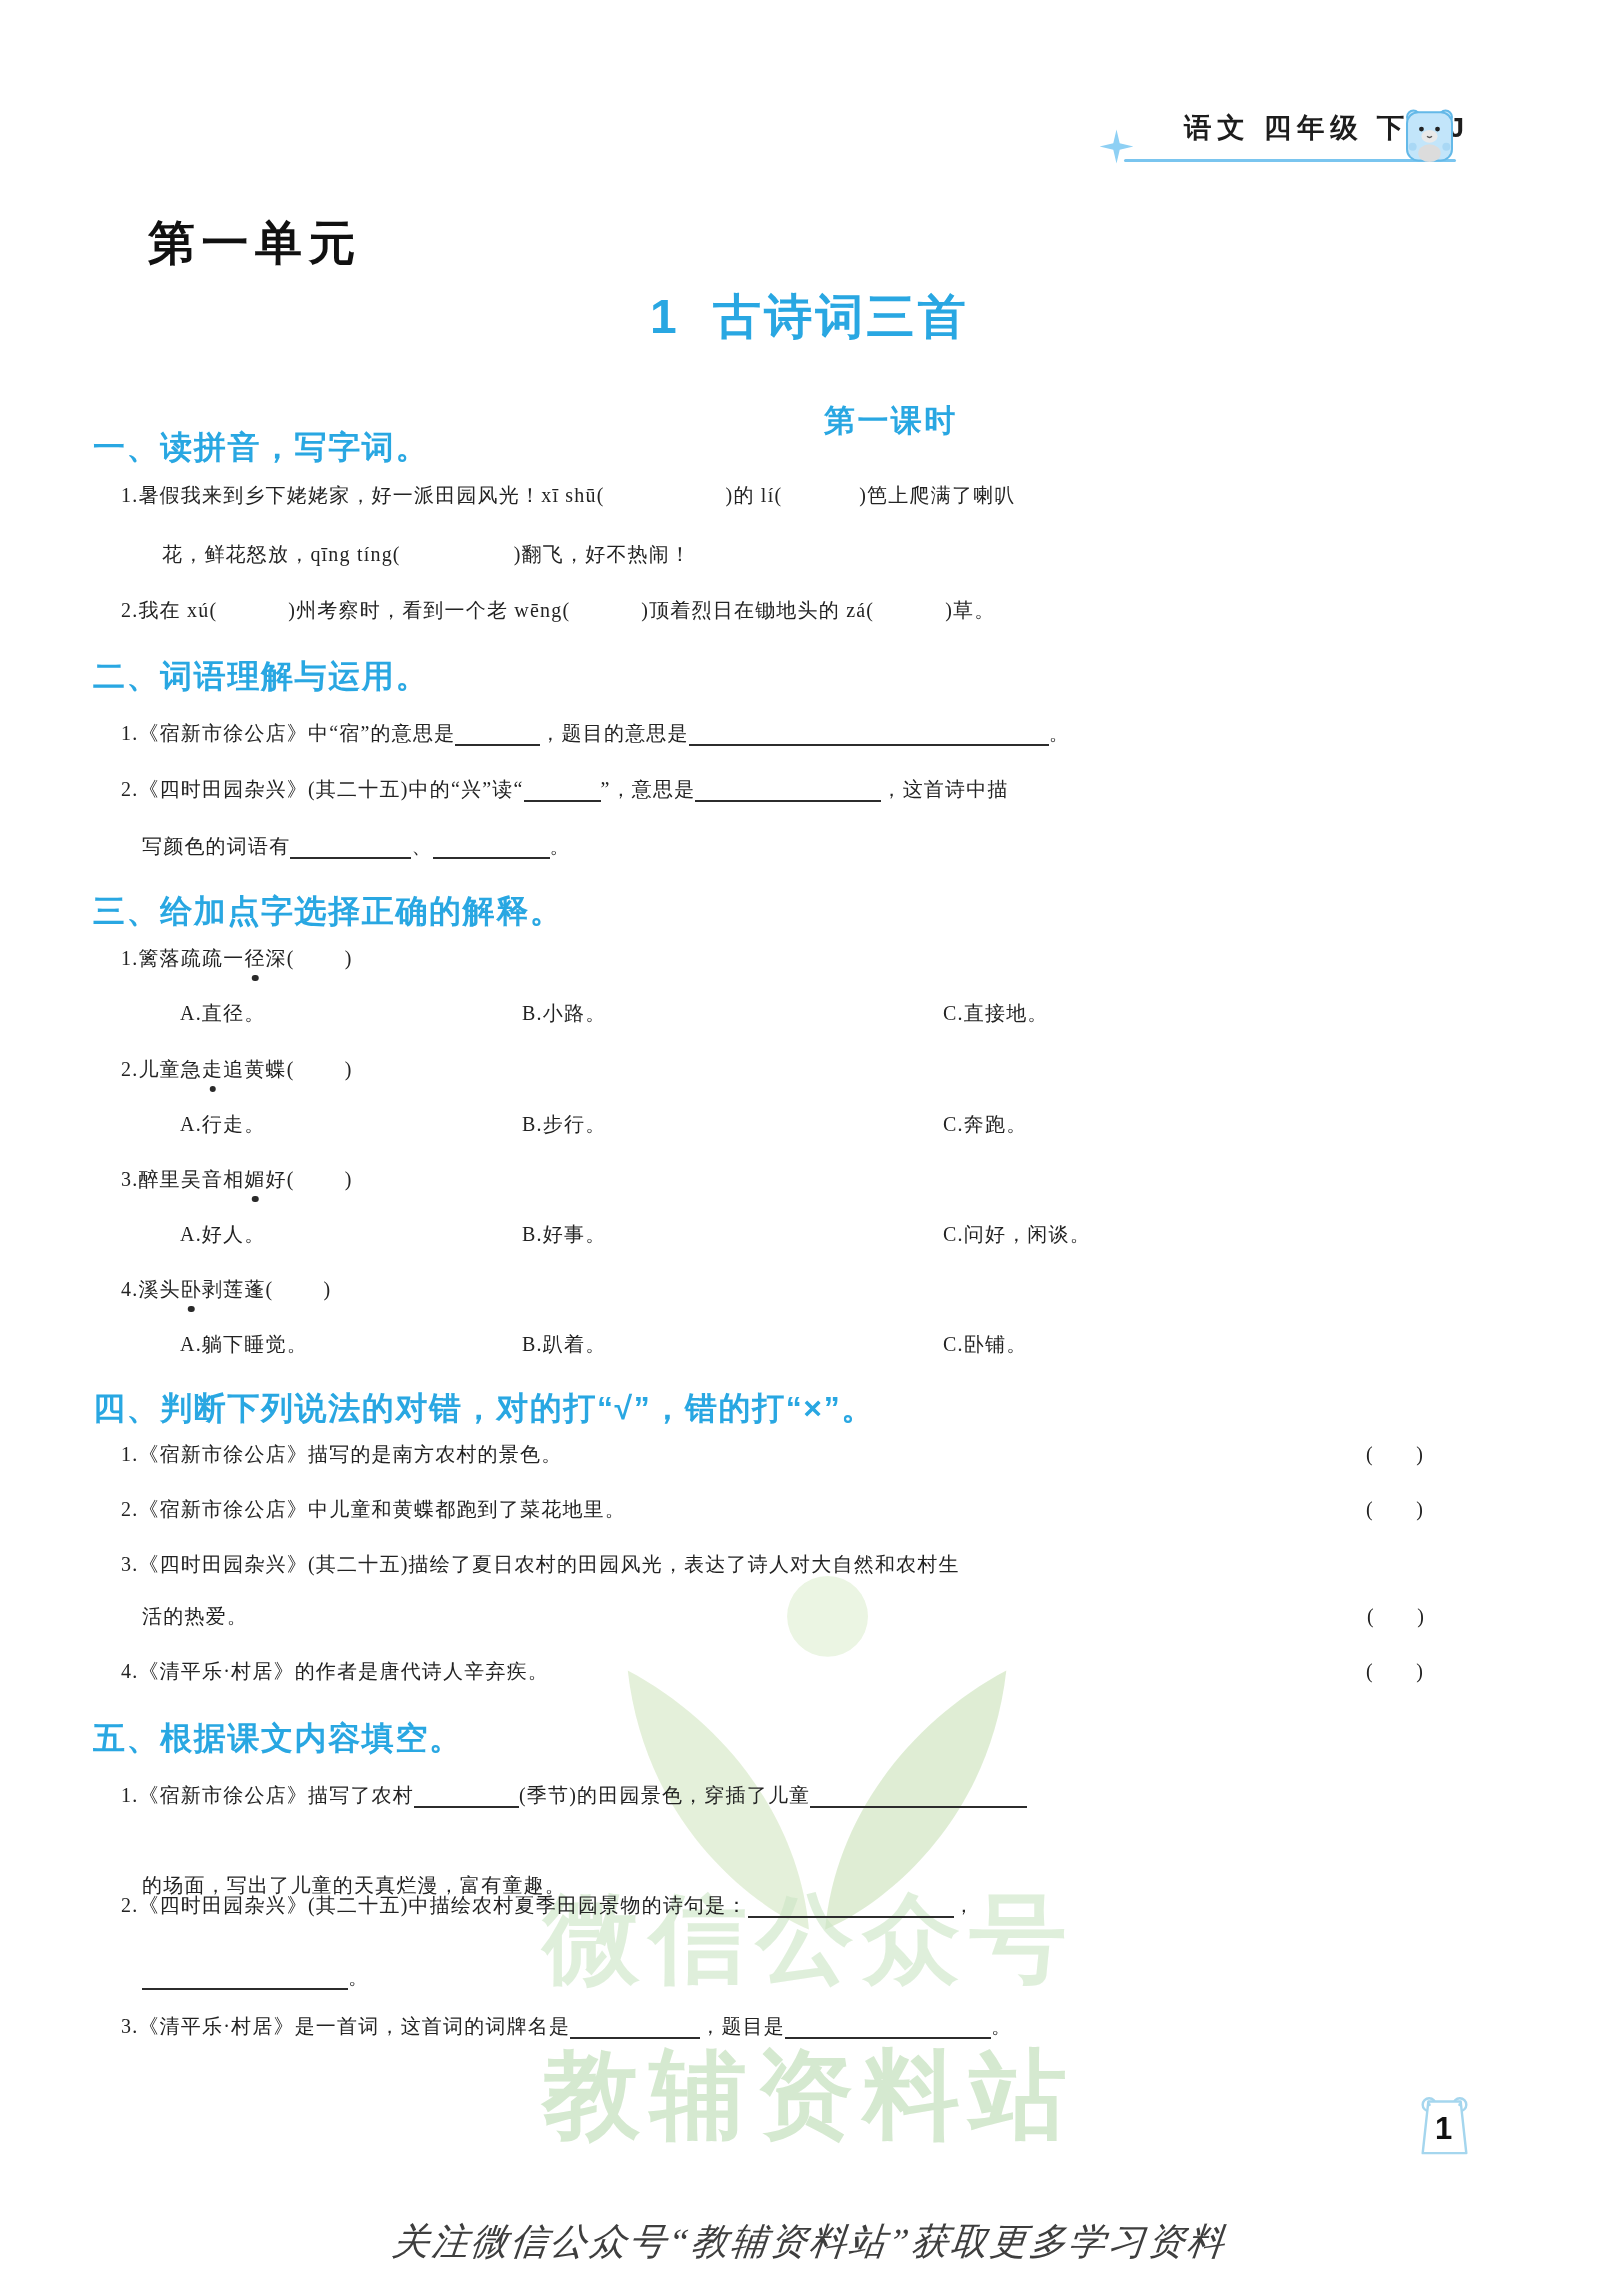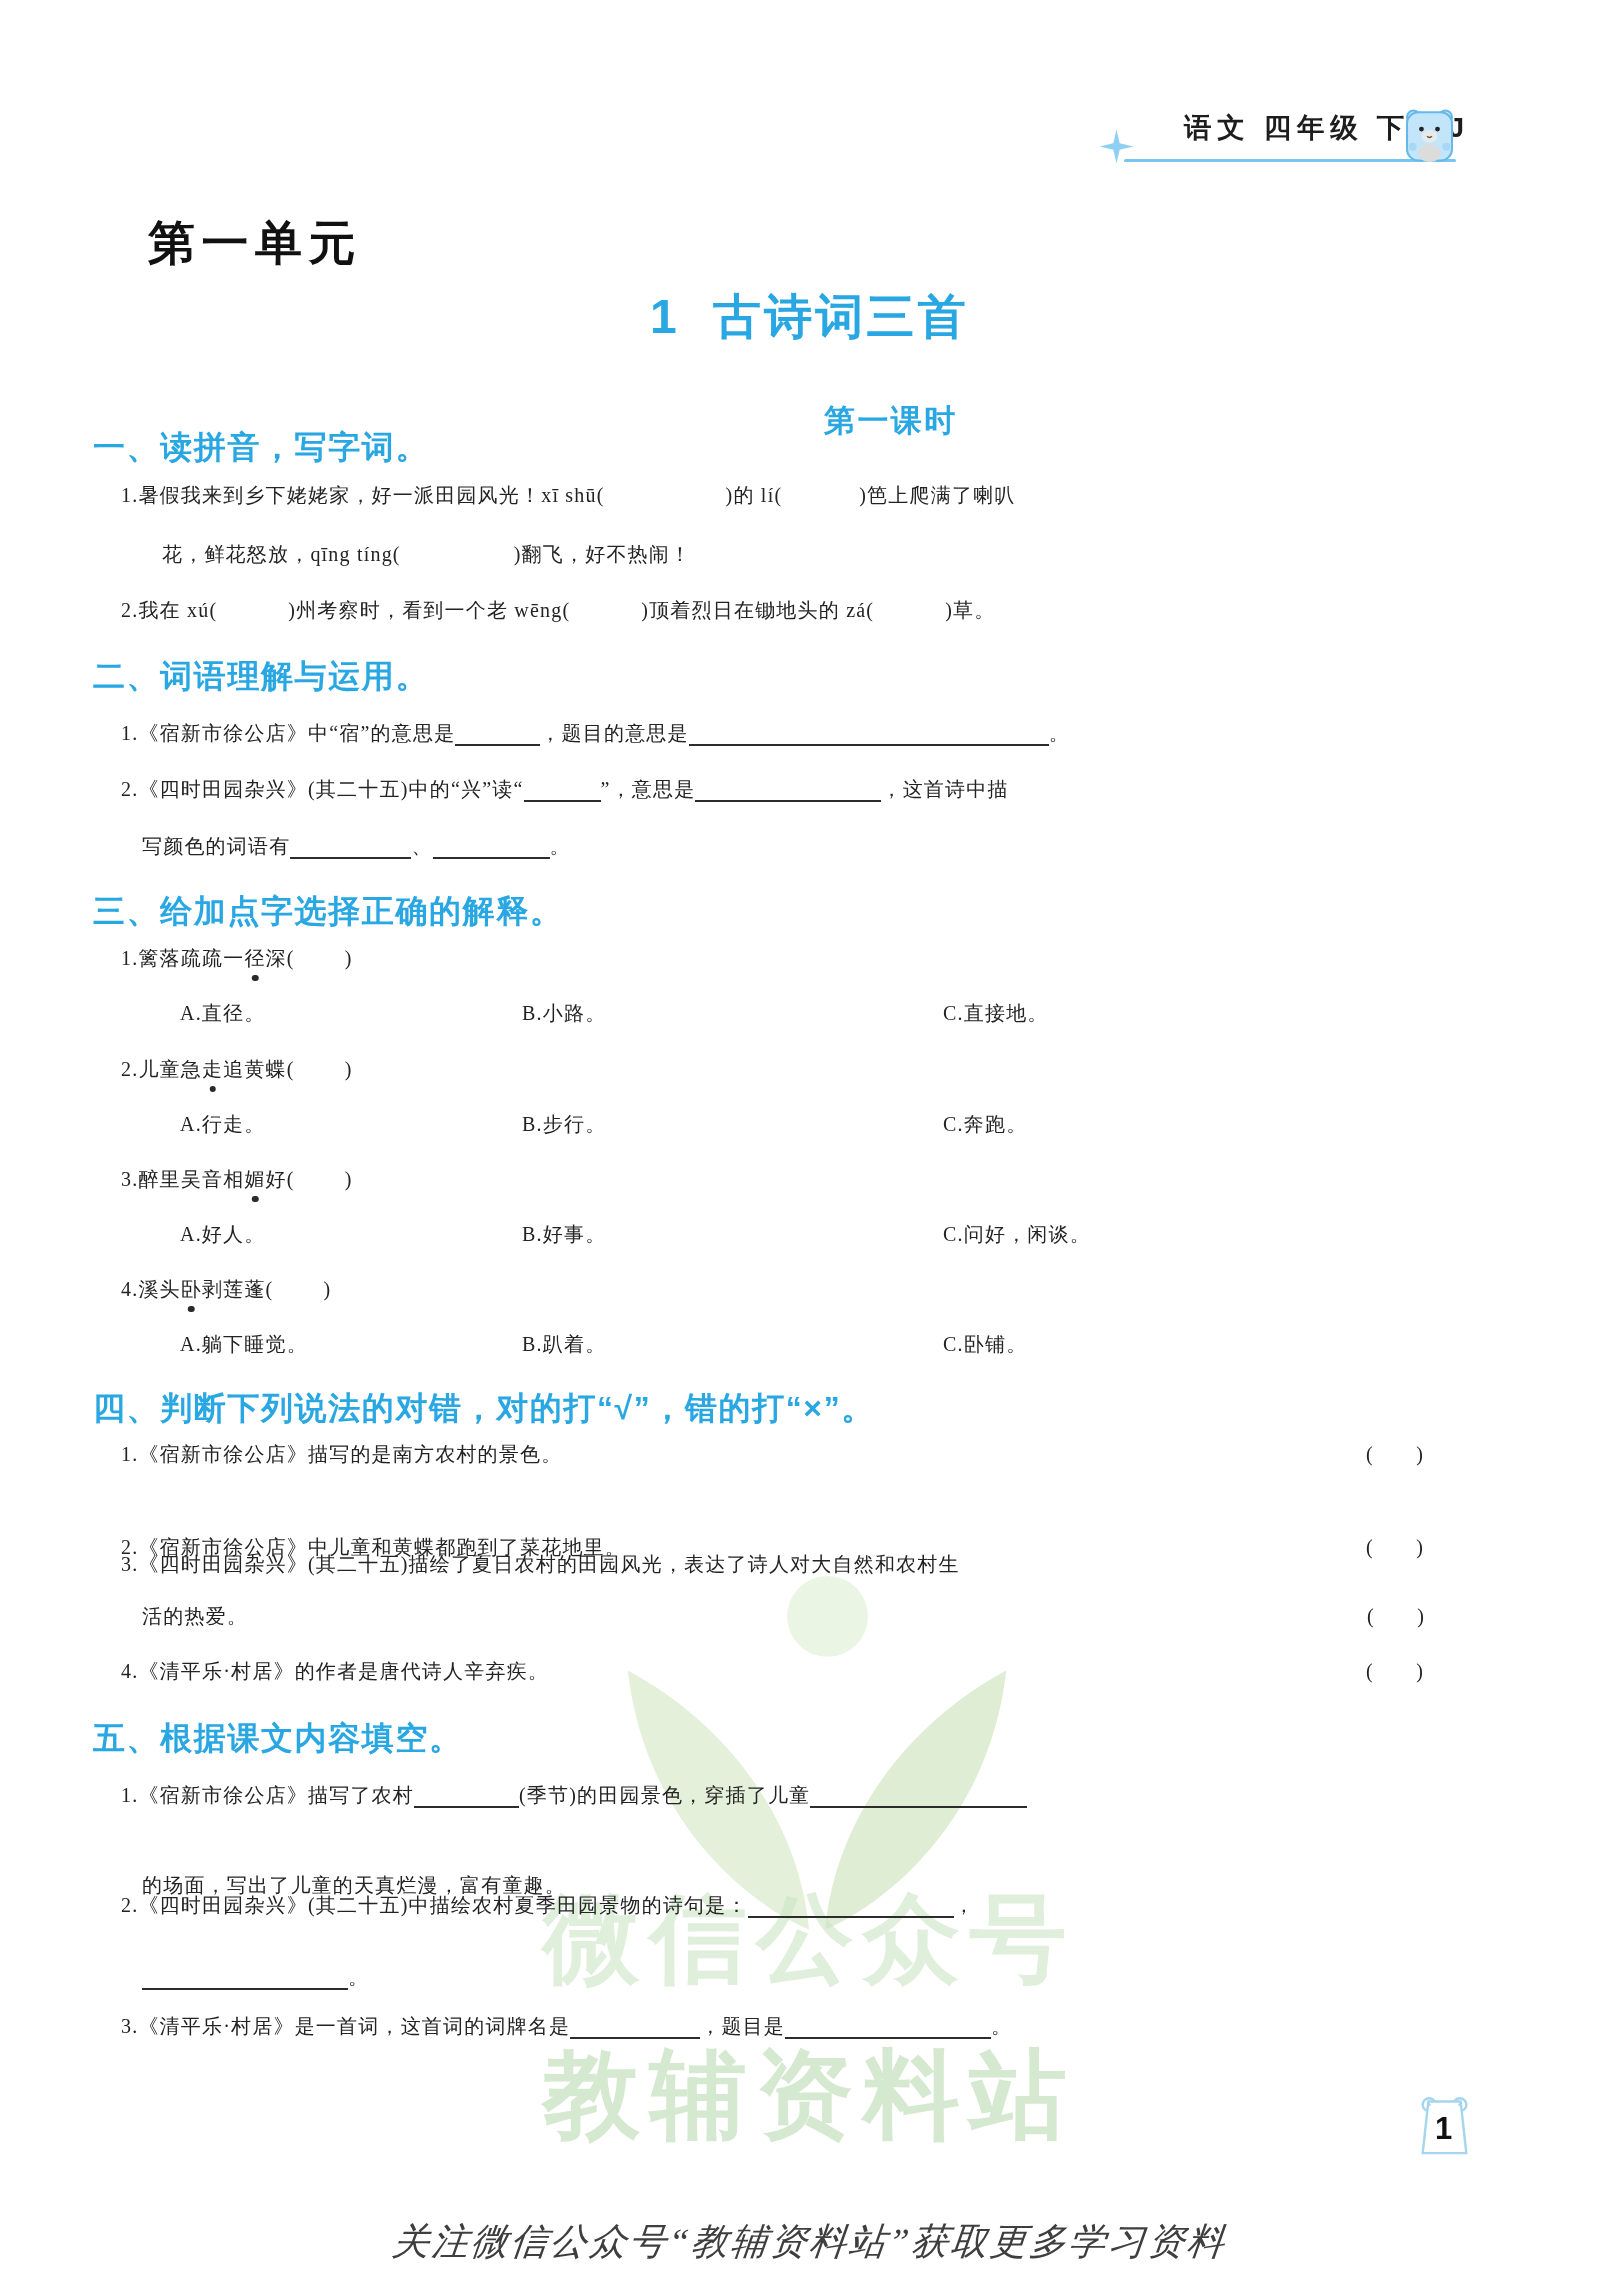--- a/index.html
+++ b/index.html
@@ -141,21 +141,21 @@
       <div class="ex-line" style="top: 929px; left: 121px;"><span>1.篱落疏疏一</span><span class="dotted">径</span><span>深(</span><span class="gap" style="width: 50px;"></span><span>)</span></div>
       <div class="ex-line" style="top: 984px; left: 0px;"><span class="posrun" style="left: 180px;">A.直径。</span><span class="posrun" style="left: 522px;">B.小路。</span><span class="posrun" style="left: 943px;">C.直接地。</span></div>
       <div class="ex-line" style="top: 1040px; left: 121px;"><span>2.儿童急</span><span class="dotted">走</span><span>追黄蝶(</span><span class="gap" style="width: 50px;"></span><span>)</span></div>
       <div class="ex-line" style="top: 1095px; left: 0px;"><span class="posrun" style="left: 180px;">A.行走。</span><span class="posrun" style="left: 522px;">B.步行。</span><span class="posrun" style="left: 943px;">C.奔跑。</span></div>
       <div class="ex-line" style="top: 1150px; left: 121px;"><span>3.醉里吴音相</span><span class="dotted">媚</span><span>好(</span><span class="gap" style="width: 50px;"></span><span>)</span></div>
       <div class="ex-line" style="top: 1205px; left: 0px;"><span class="posrun" style="left: 180px;">A.好人。</span><span class="posrun" style="left: 522px;">B.好事。</span><span class="posrun" style="left: 943px;">C.问好，闲谈。</span></div>
       <div class="ex-line" style="top: 1260px; left: 121px;"><span>4.溪头</span><span class="dotted">卧</span><span>剥莲蓬(</span><span class="gap" style="width: 50px;"></span><span>)</span></div>
       <div class="ex-line" style="top: 1315px; left: 0px;"><span class="posrun" style="left: 180px;">A.躺下睡觉。</span><span class="posrun" style="left: 522px;">B.趴着。</span><span class="posrun" style="left: 943px;">C.卧铺。</span></div>
       <div class="sec-heading" style="top: 1370px;">四、判断下列说法的对错，对的打“√”，错的打“×”。</div>
       <div class="ex-line" style="top: 1425px; left: 121px;"><span>1.《宿新市徐公店》描写的是南方农村的景色。</span><span class="posrun" style="left: 1245px;">(　　)</span></div>
-      <div class="ex-line" style="top: 1480px; left: 121px; margin-top: 38px;"><span>2.《宿新市徐公店》中儿童和黄蝶都跑到了菜花地里。</span><span class="posrun" style="left: 1245px;">(　　)</span></div>
+      <div class="ex-line" style="top: 1480px; left: 121px;"><span>2.《宿新市徐公店》中儿童和黄蝶都跑到了菜花地里。</span><span class="posrun" style="left: 1245px;">(　　)</span></div>
       <div class="ex-line" style="top: 1535px; left: 121px;"><span>3.《四时田园杂兴》(其二十五)描绘了夏日农村的田园风光，表达了诗人对大自然和农村生</span></div>
       <div class="ex-line" style="top: 1587px; left: 142px;"><span>活的热爱。</span><span class="posrun" style="left: 1225px;">(　　)</span></div>
       <div class="ex-line" style="top: 1642px; left: 121px;"><span>4.《清平乐·村居》的作者是唐代诗人辛弃疾。</span><span class="posrun" style="left: 1245px;">(　　)</span></div>
       <div class="sec-heading" style="top: 1700px;">五、根据课文内容填空。</div>
       <div class="ex-line" style="top: 1757px; left: 121px;"><span>1.《宿新市徐公店》描写了农村</span><span class="blank" style="width: 105px;"></span><span>(季节)的田园景色，穿插了儿童</span><span class="blank" style="width: 217px;"></span></div>
       <div class="ex-line" style="top: 1812px; left: 142px; margin-top: 44px;"><span>的场面，写出了儿童的天真烂漫，富有童趣。</span></div>
       <div class="ex-line" style="top: 1867px; left: 121px;"><span>2.《四时田园杂兴》(其二十五)中描绘农村夏季田园景物的诗句是：</span><span class="blank" style="width: 206px;"></span><span>，</span></div>
       <div class="ex-line" style="top: 1939px; left: 142px;"><span class="blank" style="width: 206px;"></span><span>。</span></div>
       <div class="ex-line" style="top: 1988px; left: 121px;"><span>3.《清平乐·村居》是一首词，这首词的词牌名是</span><span class="blank" style="width: 130px;"></span><span>，题目是</span><span class="blank" style="width: 206px;"></span><span>。</span></div>
     </div>

